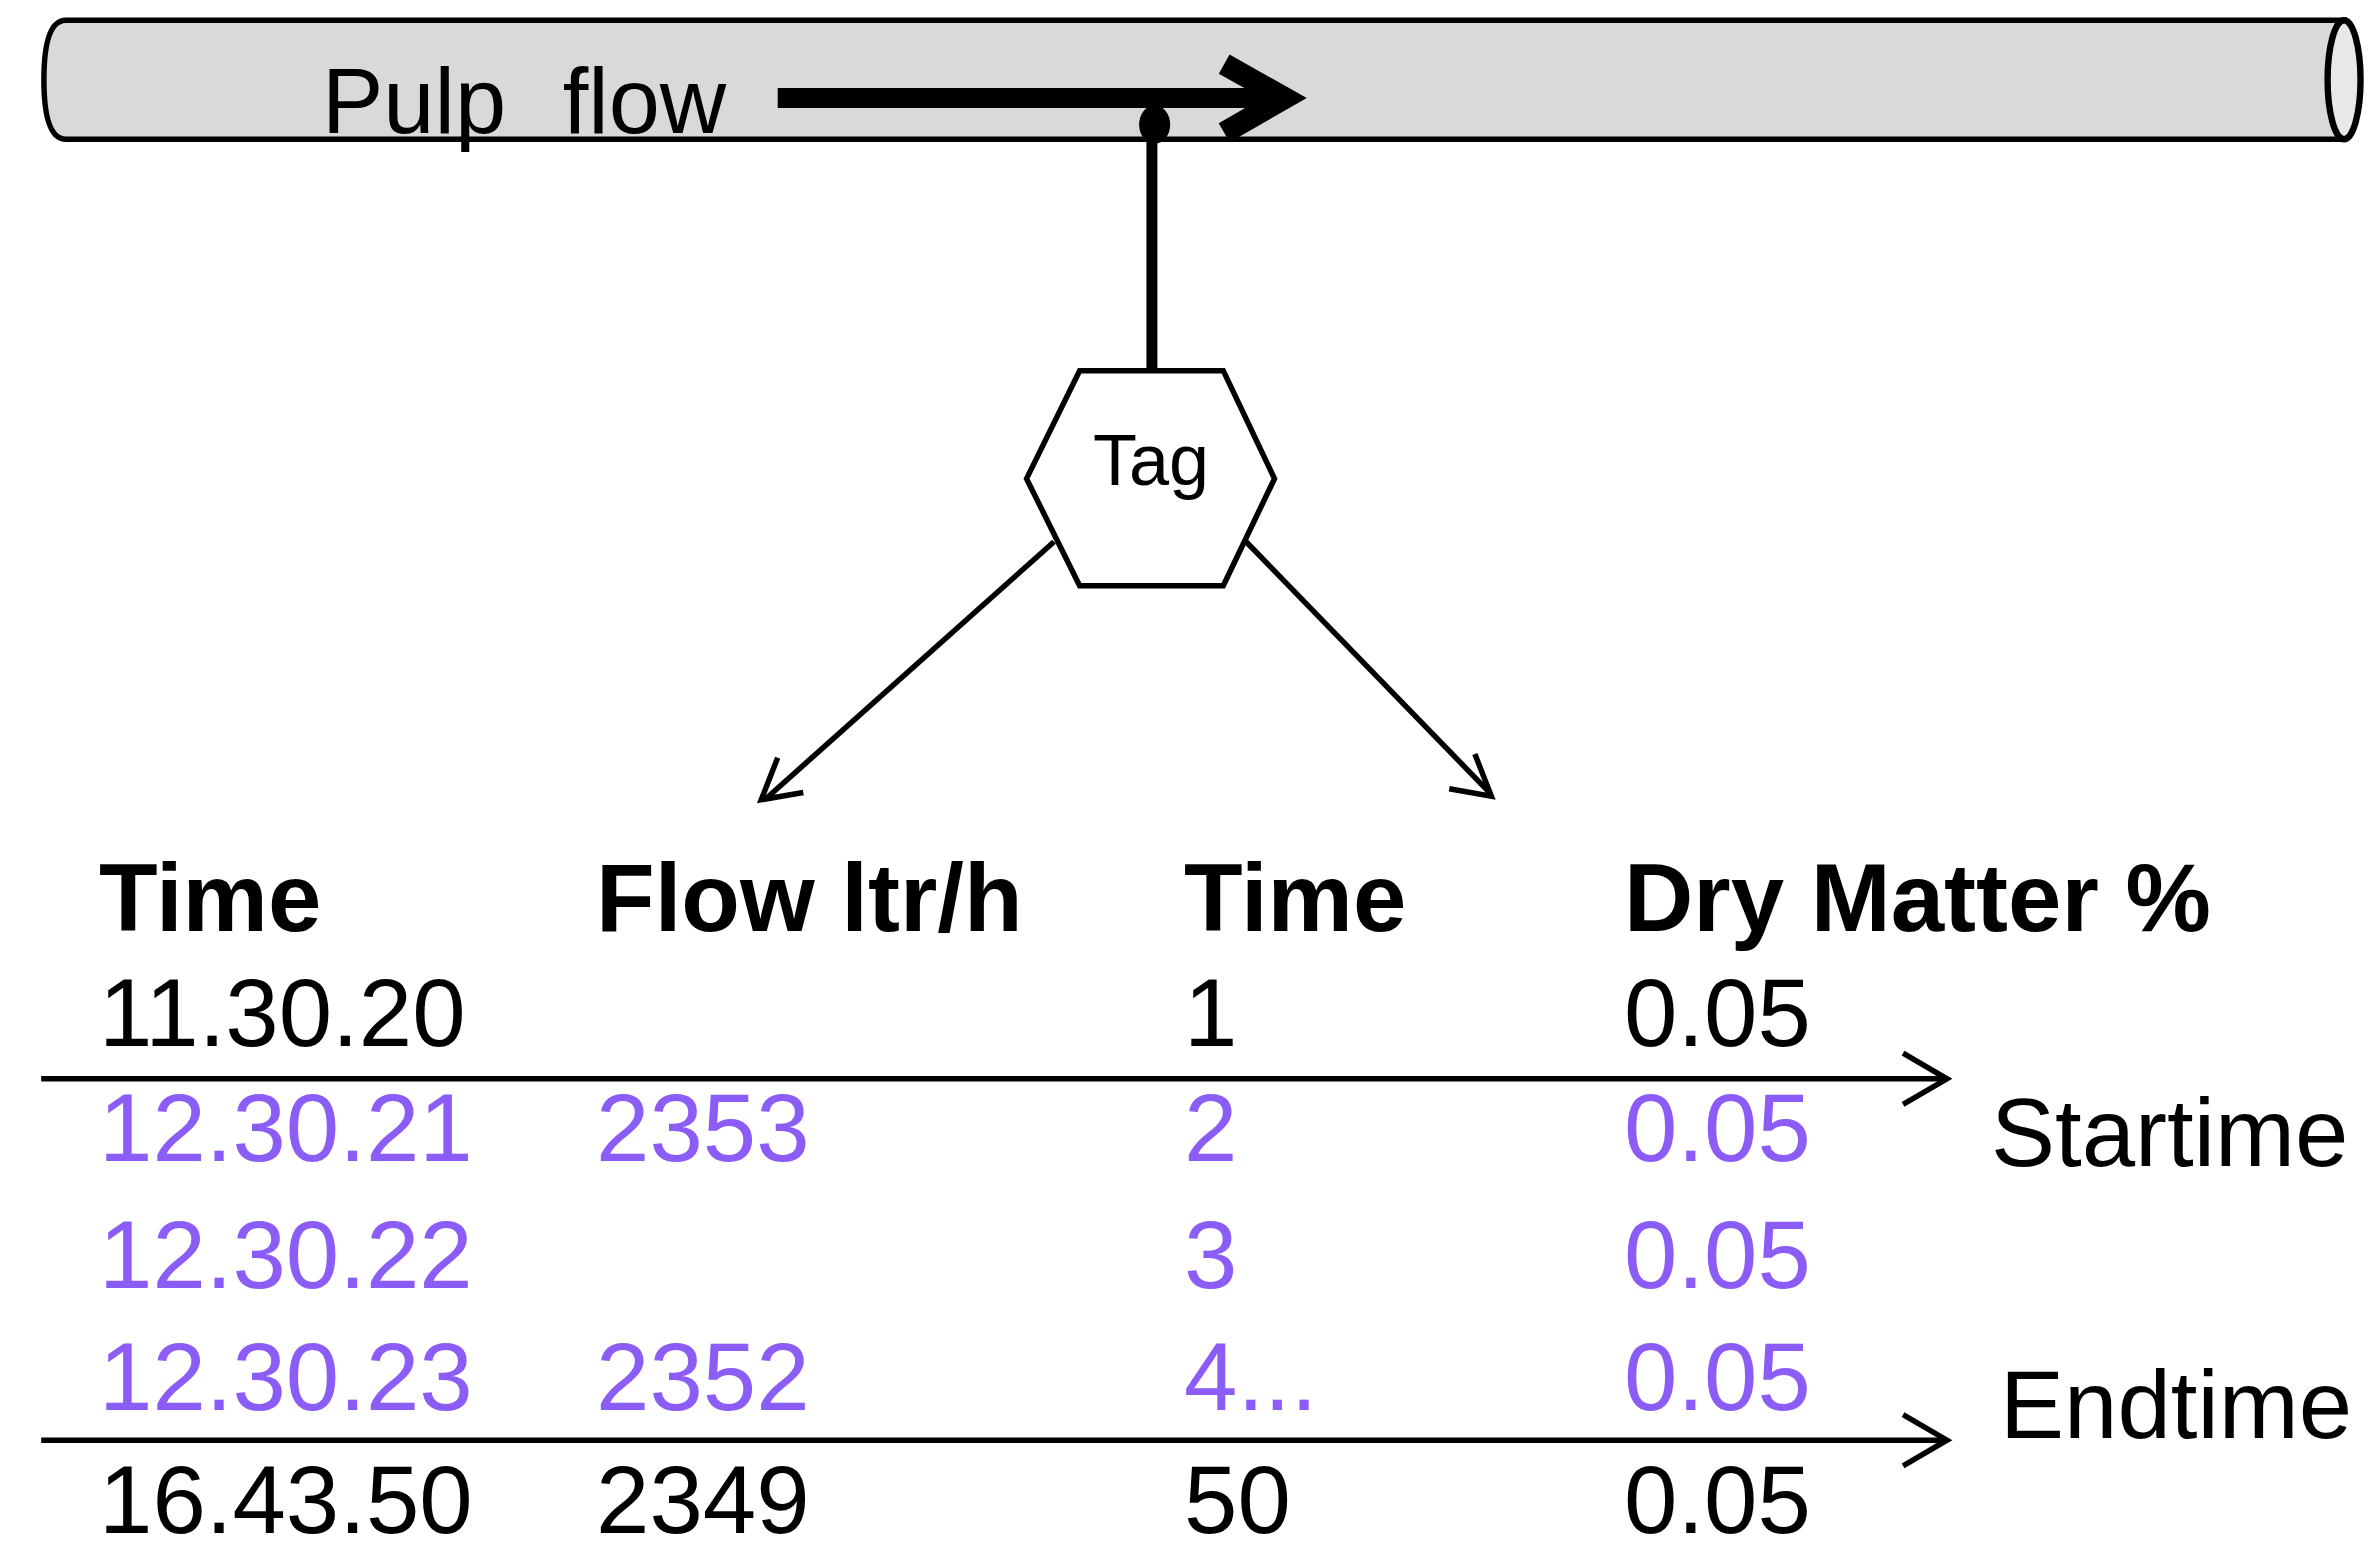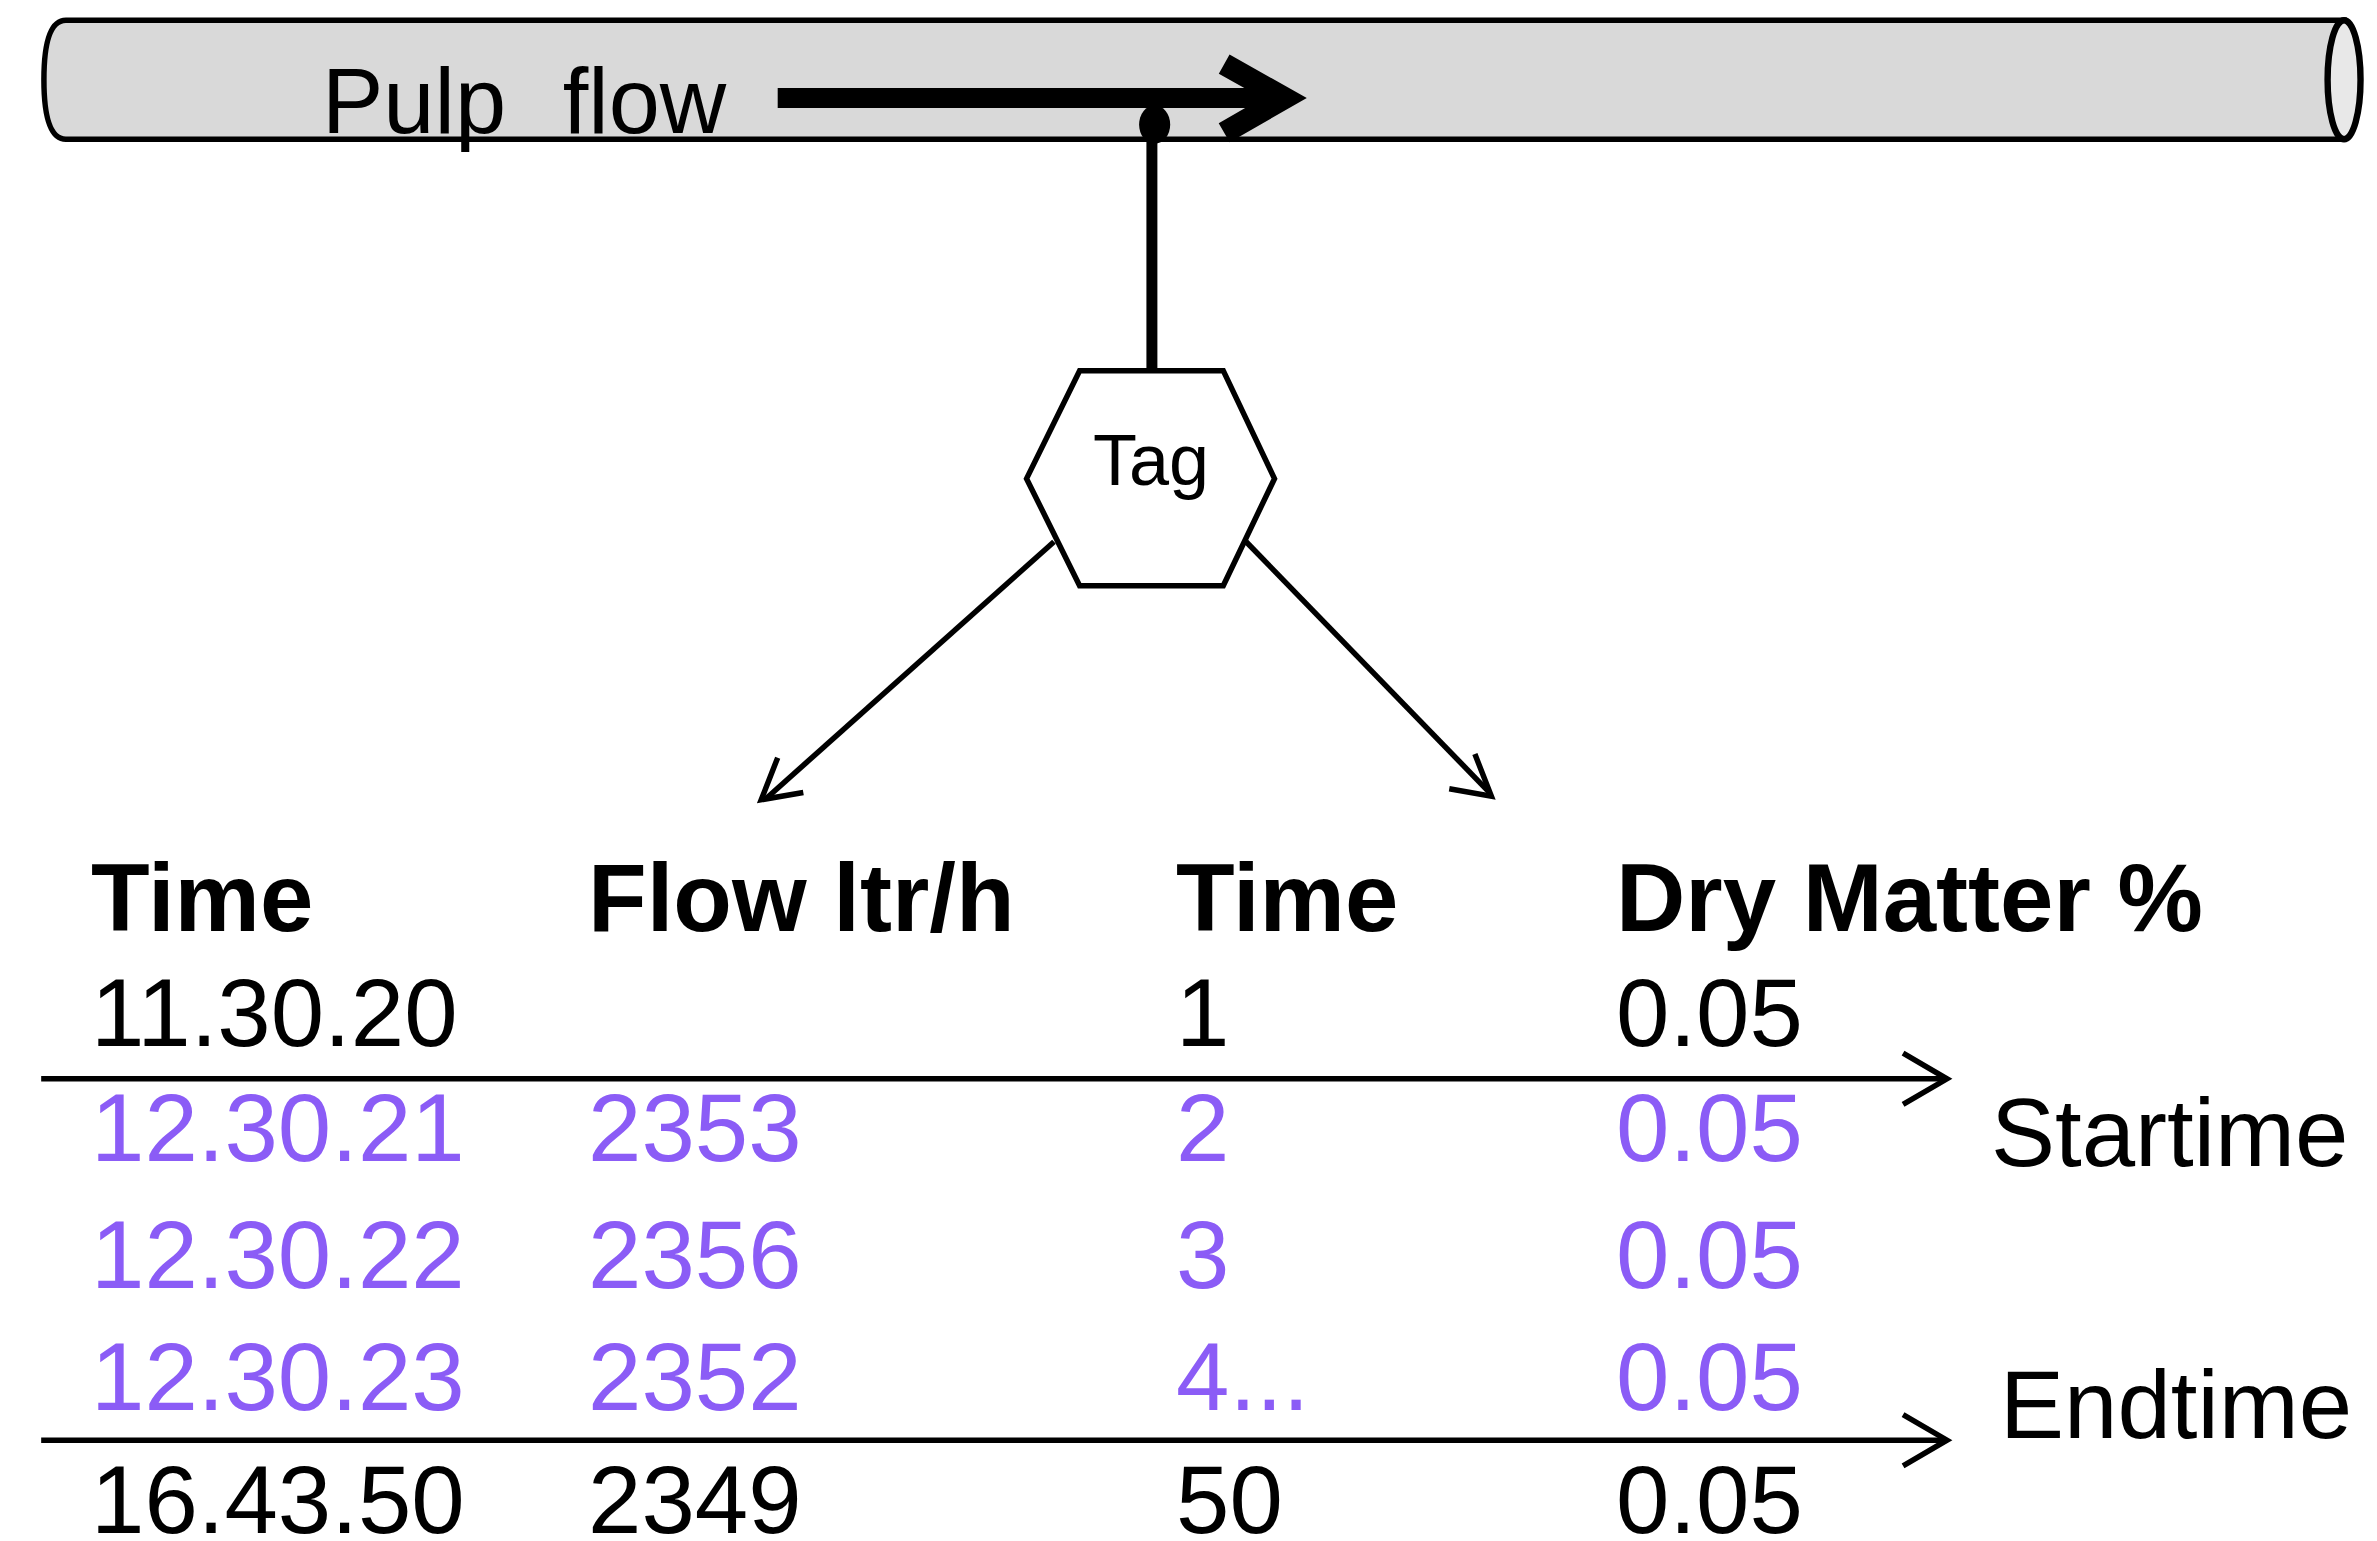--- a/index.html
+++ b/index.html
@@ -25,21 +25,21 @@
   .pulp{font-size:92px;word-spacing:31px;}
   .tag{
     left:1027px;top:419px;width:248px;
     text-align:center;font-size:72px;
   }
   .c1{left:87px;}
   .c2{left:584px;}
   .c3{left:1172px;}
   .c4{left:1612px;}
   .cell{position:absolute;top:0;}
-  .row{position:absolute;left:4px;width:1947px;height:114px;}
+  .row{position:absolute;left:12px;width:1947px;height:114px;}
 </style>
 </head>
 <body>
 
 <div class="canvas">
 
   <svg class="shapes" viewBox="0 0 2598 1684" xmlns="http://www.w3.org/2000/svg">
 
     <path d="M 72 22 Q 48 22 48 87 Q 48 152 72 152 L 2562 152 L 2562 22 Z" fill="#d9d9d9" stroke="#000000" stroke-width="6"></path>
 
@@ -96,21 +96,20 @@
 
   <div class="row" style="top:1073px;">
     <span class="t dim cell c1">12.30.21</span>
     <span class="t dim cell c2">2353</span>
     <span class="t dim cell c3">2</span>
     <span class="t dim cell c4">0.05</span>
   </div>
 
   <div class="row" style="top:1200px;">
     <span class="t dim cell c1">12.30.22</span>
-    <span class="t dim cell c2">2356</span>
     <span class="t dim cell c3">3</span>
     <span class="t dim cell c4">0.05</span>
   </div>
 
   <div class="row" style="top:1322px;">
     <span class="t dim cell c1">12.30.23</span>
     <span class="t dim cell c2">2352</span>
     <span class="t dim cell c3">4...</span>
     <span class="t dim cell c4">0.05</span>
   </div>

